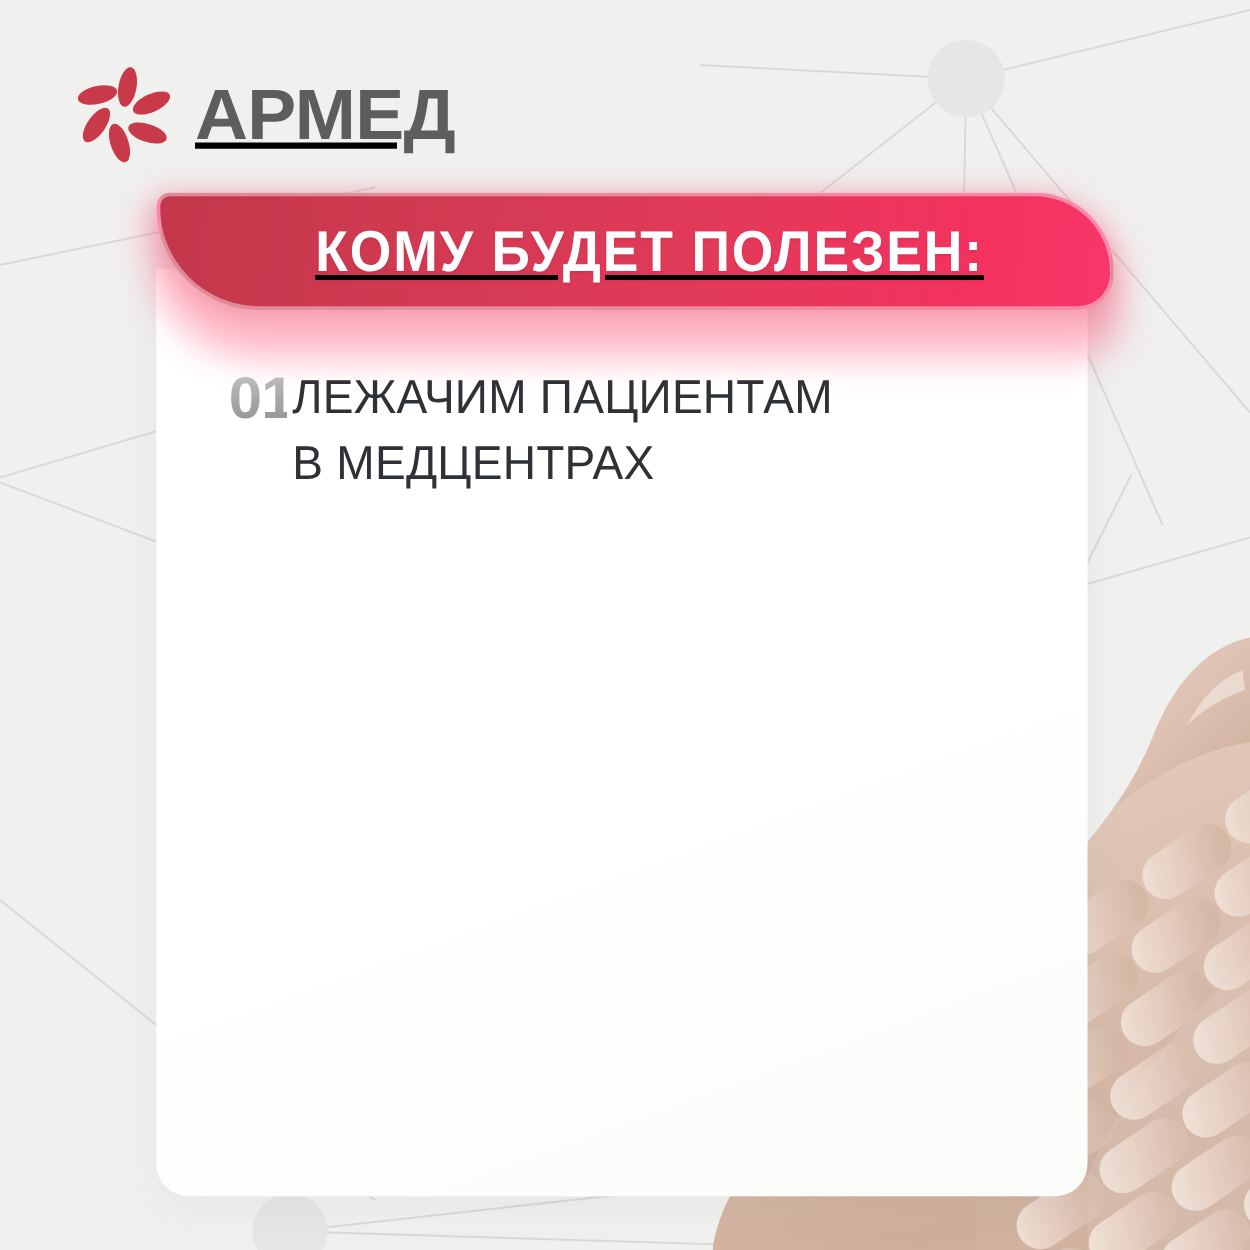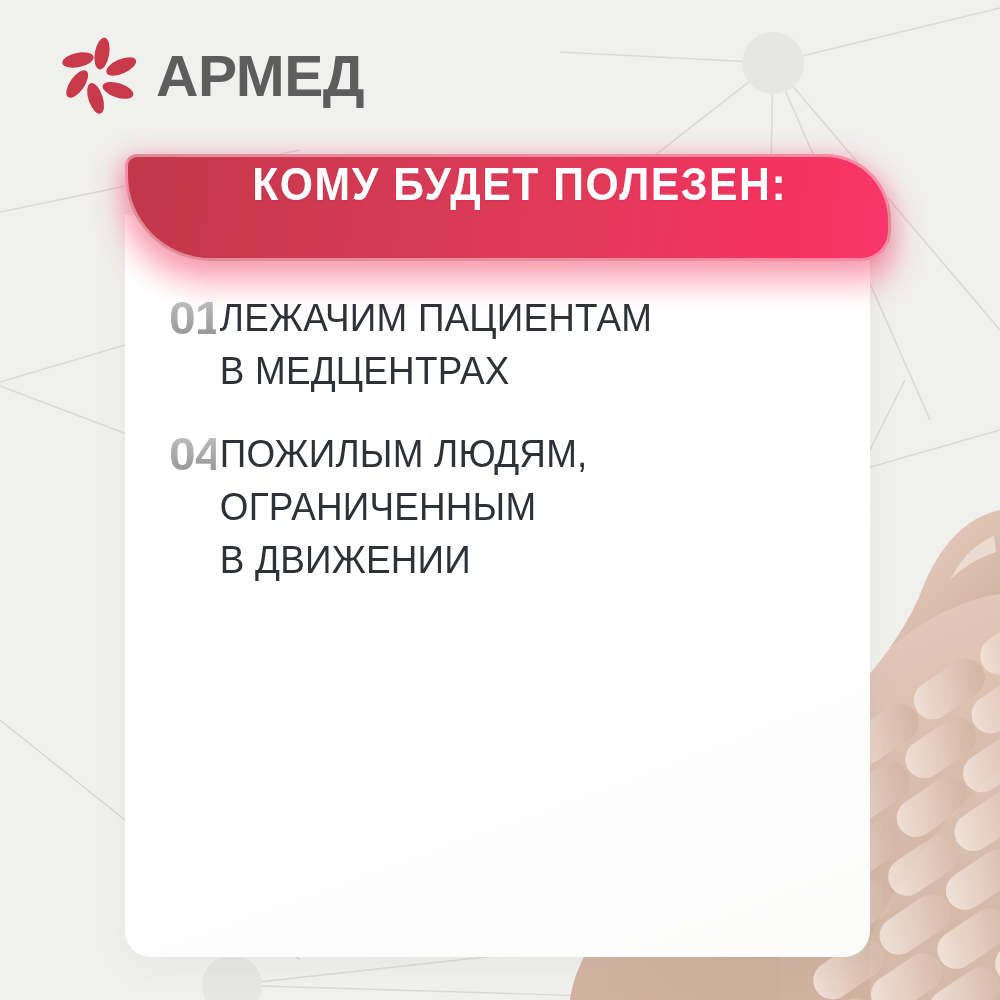--- a/index.html
+++ b/index.html
@@ -12,21 +12,21 @@
   }
   .stage{position:relative;width:1000px;height:1000px;overflow:hidden;background:#f0f0ef;}
 
   
   .bg-network{position:absolute;inset:0;width:1000px;height:1000px;z-index:0;}
 
   
   .product-photo{position:absolute;right:0;bottom:0;width:430px;height:560px;z-index:1;}
 
   
-  .logo{position:absolute;left:62px;top:36px;z-index:6;display:flex;align-items:center;gap:14px;}
+  .logo{position:absolute;left:62px;top:52px;z-index:6;display:flex;align-items:center;gap:14px;text-decoration:underline;}
   .logo-mark{width:80px;height:80px;display:block;}
   .logo-word{
     font-size:57px;line-height:1;font-weight:bold;letter-spacing:-0.5px;
     color:#5d5d5d;font-family:"Liberation Sans","DejaVu Sans",sans-serif;
     transform:scaleX(1.03);transform-origin:left center;
   }
 
   
   .card{
     position:absolute;left:125px;top:215px;width:745px;height:742px;
@@ -41,37 +41,38 @@
   }
 
   
   .banner-wrap{position:absolute;left:108px;top:148px;width:800px;height:148px;z-index:4;}
   .banner-glow{
     position:absolute;left:10px;top:10px;width:780px;height:128px;
     border-radius:14px 70px 34px 90px;
     background:#ff4d72;filter:blur(14px);opacity:.40;
   }
   .banner{
-    position:absolute;left:17px;top:6px;width:766px;height:107px;
+    position:absolute;left:17px;top:6px;width:766px;height:94px;
     background:linear-gradient(97deg,#c3374b 0%,#cf3a51 24%,#e23a59 58%,#f4325f 86%,#f7376a 100%);
     border-radius:12px 66px 30px 86px;
     border:3px solid rgba(255,255,255,.42);
     box-sizing:border-box;
-    display:flex;align-items:flex-start;justify-content:center;
+    display:flex;align-items:center;justify-content:center;
     box-shadow:0 6px 18px rgba(196,58,80,.22);
+    text-decoration:underline;
   }
   .banner-title{
     color:#fff;font-size:46px;font-weight:bold;letter-spacing:1.6px;
     transform:scaleX(.93);transform-origin:center;white-space:nowrap;
     text-shadow:0 1px 2px rgba(150,30,50,.18);
     padding-left:26px;
   }
 
   
-  .list{position:absolute;left:122px;top:292px;width:624px;z-index:5;}
+  .list{position:absolute;left:136px;top:292px;width:624px;z-index:5;}
   .row{display:flex;align-items:flex-start;margin-bottom:30px;}
   .row:last-child{margin-bottom:0;}
   .num{
     flex:0 0 auto;width:92px;text-align:left;padding-left:46px;box-sizing:border-box;
     font-size:47px;font-weight:bold;line-height:52px;letter-spacing:-0.5px;
     background:linear-gradient(178deg,#cfcfcf 0%,#b3b3b3 35%,#8e8e8e 100%);
     -webkit-background-clip:text;background-clip:text;
     -webkit-text-fill-color:transparent;color:#9d9d9d;
     transform:scaleX(1.02);transform-origin:left center;
   }
@@ -287,22 +288,16 @@
   <div class="list">
 
     <div class="row">
       <div class="num">01</div>
       <div class="txt">ЛЕЖАЧИМ ПАЦИЕНТАМ
 В МЕДЦЕНТРАХ</div>
     </div>
 
 
 
-    <div class="row">
-      <div class="num">04</div>
-      <div class="txt">ПОЖИЛЫМ ЛЮДЯМ,
-ОГРАНИЧЕННЫМ
-В ДВИЖЕНИИ</div>
-    </div>
 
   </div>
 
 </div>
 
 </body></html>

